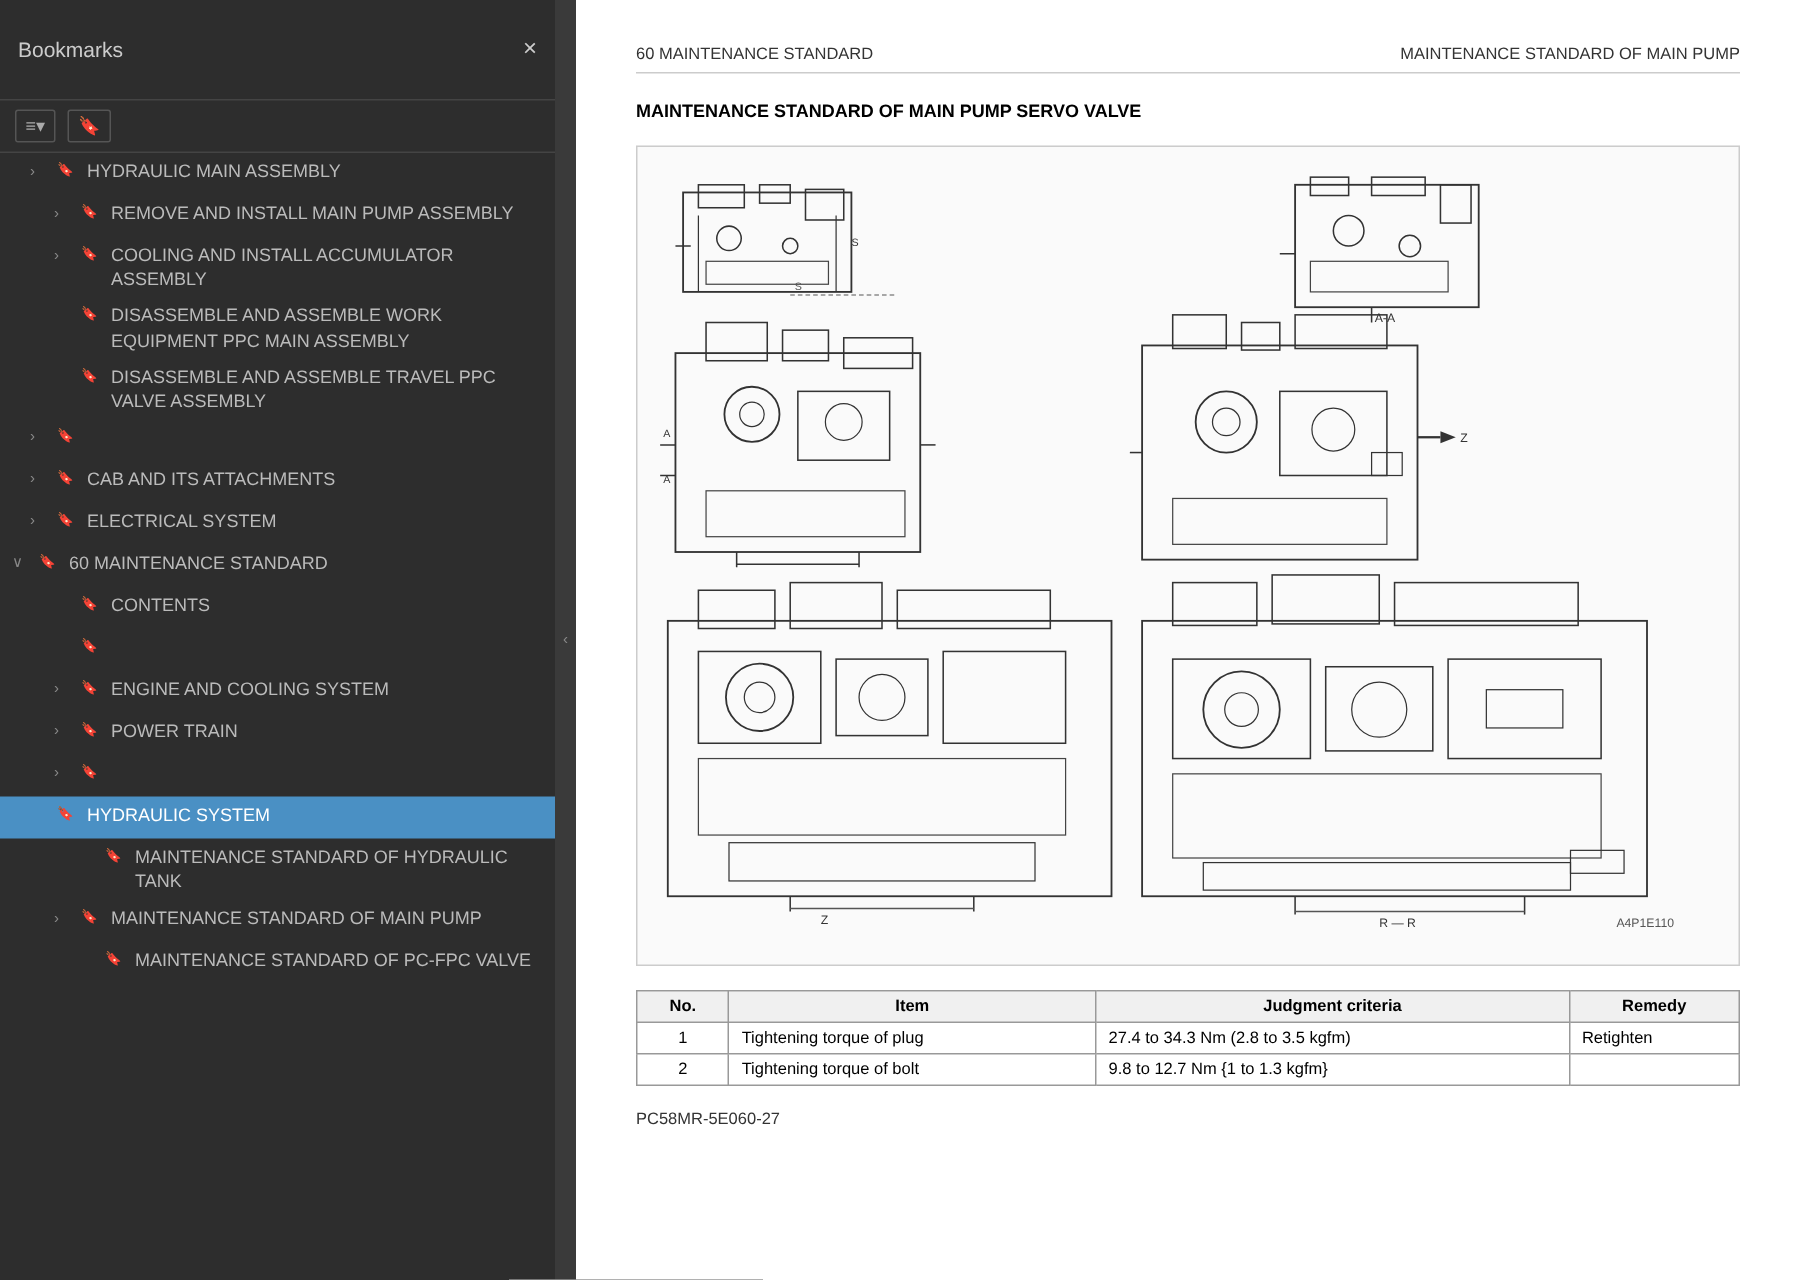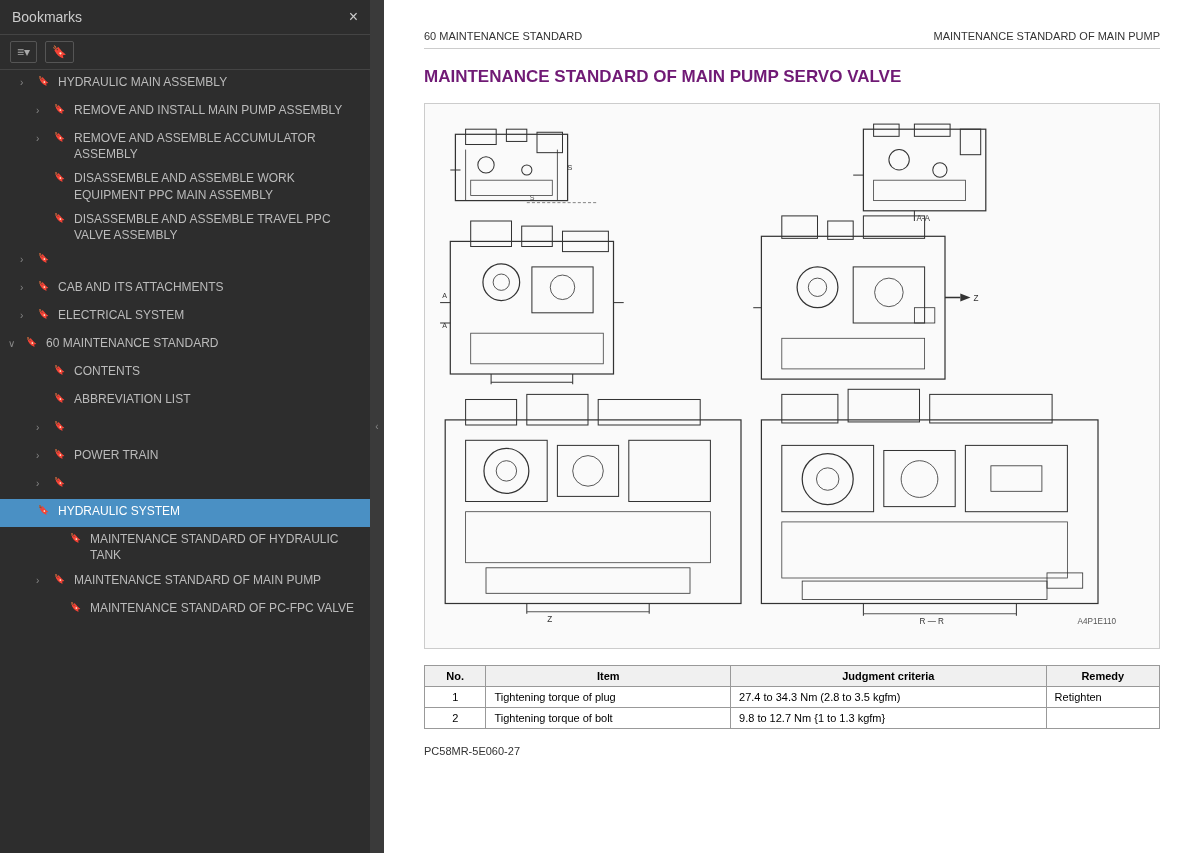--- a/index.html
+++ b/index.html
@@ -18,21 +18,21 @@
       min-width: 370px;
       background: #2d2d2d;
       display: flex;
       flex-direction: column;
       height: 853px;
       overflow: hidden;
     }
 
     #sidebar-header {
       background: #2d2d2d;
-      padding: 8px 12px;
+      padding: 24px 12px;
       display: flex;
       align-items: center;
       justify-content: space-between;
       border-bottom: 1px solid #444;
     }
 
     #sidebar-title {
       color: #ccc;
       font-size: 14px;
       font-weight: normal;
@@ -169,23 +169,23 @@
       color: #333;
       border-bottom: 1px solid #ccc;
       padding-bottom: 6px;
     }
 
     #doc-title-section {
       margin-bottom: 16px;
     }
 
     #doc-main-title {
-      font-size: 17px;
+      font-size: 12px;
       font-weight: bold;
-      color: #701a75;
+      color: #000000;
       margin-bottom: 14px;
     }
 
     #diagram-container {
       border: 1px solid #ccc;
       padding: 10px;
       margin-bottom: 16px;
       background: #fafafa;
       position: relative;
     }
@@ -248,21 +248,21 @@
         <span class="item-label">HYDRAULIC MAIN ASSEMBLY</span>
       </div>
       <div class="tree-item indent-2">
         <span class="expand-arrow">›</span>
         <span class="bookmark-icon" style="font-size: 9px;">🔖</span>
         <span class="item-label">REMOVE AND INSTALL MAIN PUMP ASSEMBLY</span>
       </div>
       <div class="tree-item indent-2">
         <span class="expand-arrow">›</span>
         <span class="bookmark-icon" style="font-size: 9px;">🔖</span>
-        <span class="item-label">REMOVE AND ASSEMBLE ACCUMULATOR ASSEMBLY</span>
+        <span class="item-label">COOLING AND INSTALL ACCUMULATOR ASSEMBLY</span>
       </div>
       <div class="tree-item indent-2">
         <span class="expand-arrow"></span>
         <span class="bookmark-icon" style="font-size: 9px;">🔖</span>
         <span class="item-label">DISASSEMBLE AND ASSEMBLE WORK EQUIPMENT PPC MAIN ASSEMBLY</span>
       </div>
       <div class="tree-item indent-2">
         <span class="expand-arrow"></span>
         <span class="bookmark-icon" style="font-size: 9px;">🔖</span>
         <span class="item-label">DISASSEMBLE AND ASSEMBLE TRAVEL PPC VALVE ASSEMBLY</span>
@@ -287,25 +287,25 @@
         <span class="item-label">60 MAINTENANCE STANDARD</span>
       </div>
       <div class="tree-item indent-2">
         <span class="expand-arrow"></span>
         <span class="bookmark-icon" style="font-size: 9px;">🔖</span>
         <span class="item-label">CONTENTS</span>
       </div>
       <div class="tree-item indent-2">
         <span class="expand-arrow"></span>
         <span class="bookmark-icon" style="font-size: 9px;">🔖</span>
-        <span class="item-label">ABBREVIATION LIST</span>
-      </div>
-      <div class="tree-item indent-2">
-        <span class="expand-arrow">›</span>
-        <span class="bookmark-icon" style="font-size: 9px;">🔖</span>
+      </div>
+      <div class="tree-item indent-2">
+        <span class="expand-arrow">›</span>
+        <span class="bookmark-icon" style="font-size: 9px;">🔖</span>
+        <span class="item-label">ENGINE AND COOLING SYSTEM</span>
       </div>
       <div class="tree-item indent-2">
         <span class="expand-arrow">›</span>
         <span class="bookmark-icon" style="font-size: 9px;">🔖</span>
         <span class="item-label">POWER TRAIN</span>
       </div>
       <div class="tree-item indent-2">
         <span class="expand-arrow">›</span>
         <span class="bookmark-icon" style="font-size: 9px;">🔖</span>
       </div>

